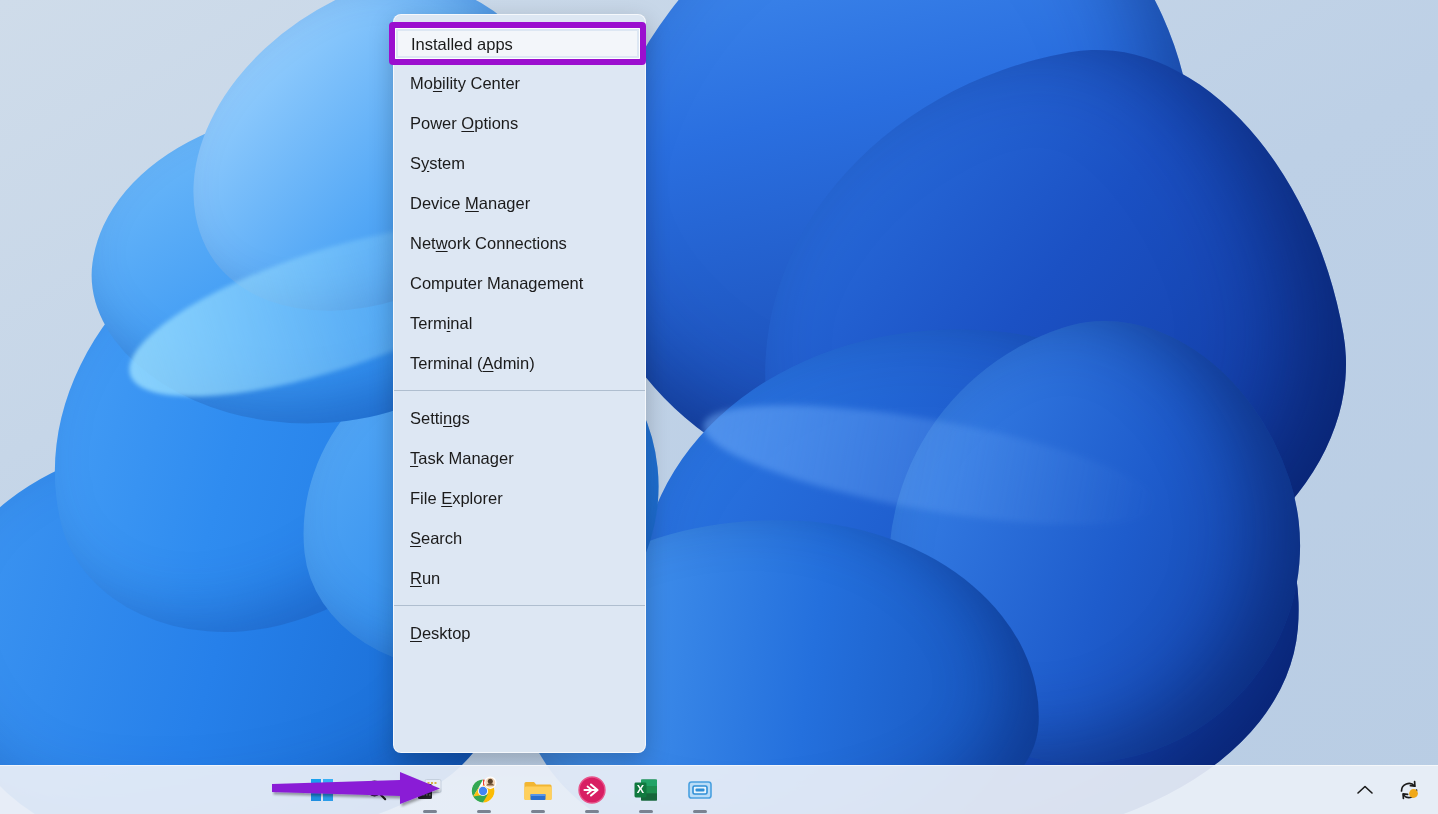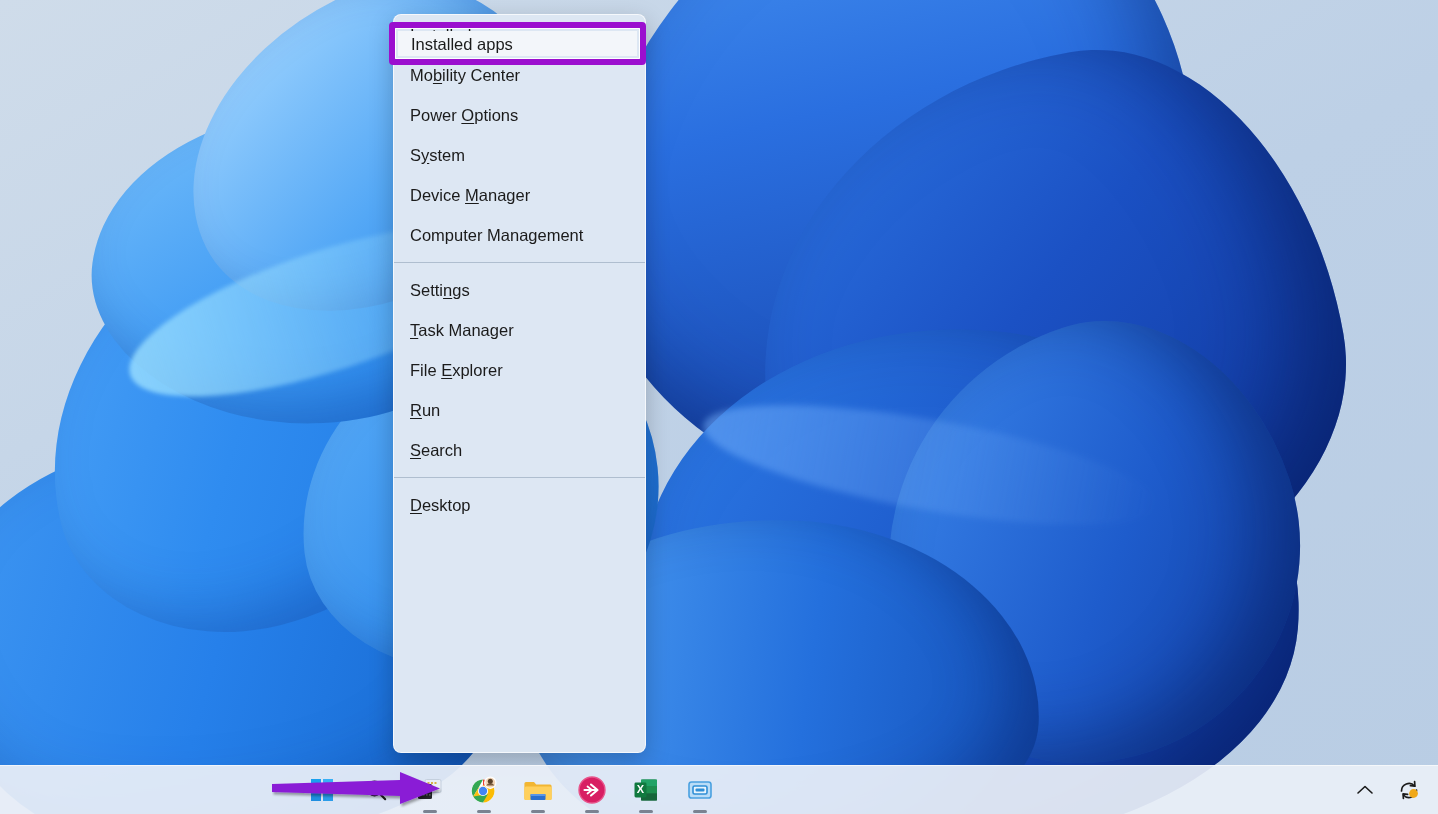--- a/index.html
+++ b/index.html
@@ -110,20 +110,21 @@
 
   
   #winx-menu {
     position: absolute;
     left: 393px; top: 14px;
     width: 253px; height: 739px;
     background: #dde7f3;
     border: 1px solid rgba(255,255,255,.7);
     border-radius: 8px;
     box-shadow: 0 8px 24px rgba(0,0,0,.22);
+    padding-top: 8px;
     overflow: hidden;
   }
   .menu-item {
     height: 40px;
     display: flex;
     align-items: center;
     padding: 0 16px;
     font-size: 16.5px;
     color: #1b1b1b;
     white-space: nowrap;
@@ -260,37 +261,46 @@
       <div class="menu-item">
         <span>Power <span class="mn">O</span>ptions</span>
       </div>
       <div class="menu-item">
         <span>S<span class="mn">y</span>stem</span>
       </div>
       <div class="menu-item">
         <span>Device <span class="mn">M</span>anager</span>
       </div>
       <div class="menu-item">
+        <span>Net<span class="mn">w</span>ork Connections</span>
+      </div>
+      <div class="menu-item">
         <span>Computer Mana<span class="mn">g</span>ement</span>
       </div>
+      <div class="menu-item">
+        <span>Term<span class="mn">i</span>nal</span>
+      </div>
+      <div class="menu-item">
+        <span>Terminal (<span class="mn">A</span>dmin)</span>
+      </div>
       <div class="menu-sep"></div>
       <div class="menu-item">
         <span>Setti<span class="mn">n</span>gs</span>
       </div>
       <div class="menu-item">
         <span><span class="mn">T</span>ask Manager</span>
       </div>
       <div class="menu-item">
         <span>File <span class="mn">E</span>xplorer</span>
       </div>
       <div class="menu-item">
+        <span><span class="mn">S</span>earch</span>
+      </div>
+      <div class="menu-item">
         <span><span class="mn">R</span>un</span>
-      </div>
-      <div class="menu-item">
-        <span><span class="mn">S</span>earch</span>
       </div>
       <div class="menu-sep"></div>
       <div class="menu-item">
         <span><span class="mn">D</span>esktop</span>
       </div>
     </div>
 </div>
 
 <div id="installed-apps-inner"></div>
 <div id="installed-apps-label">Installed apps</div>

